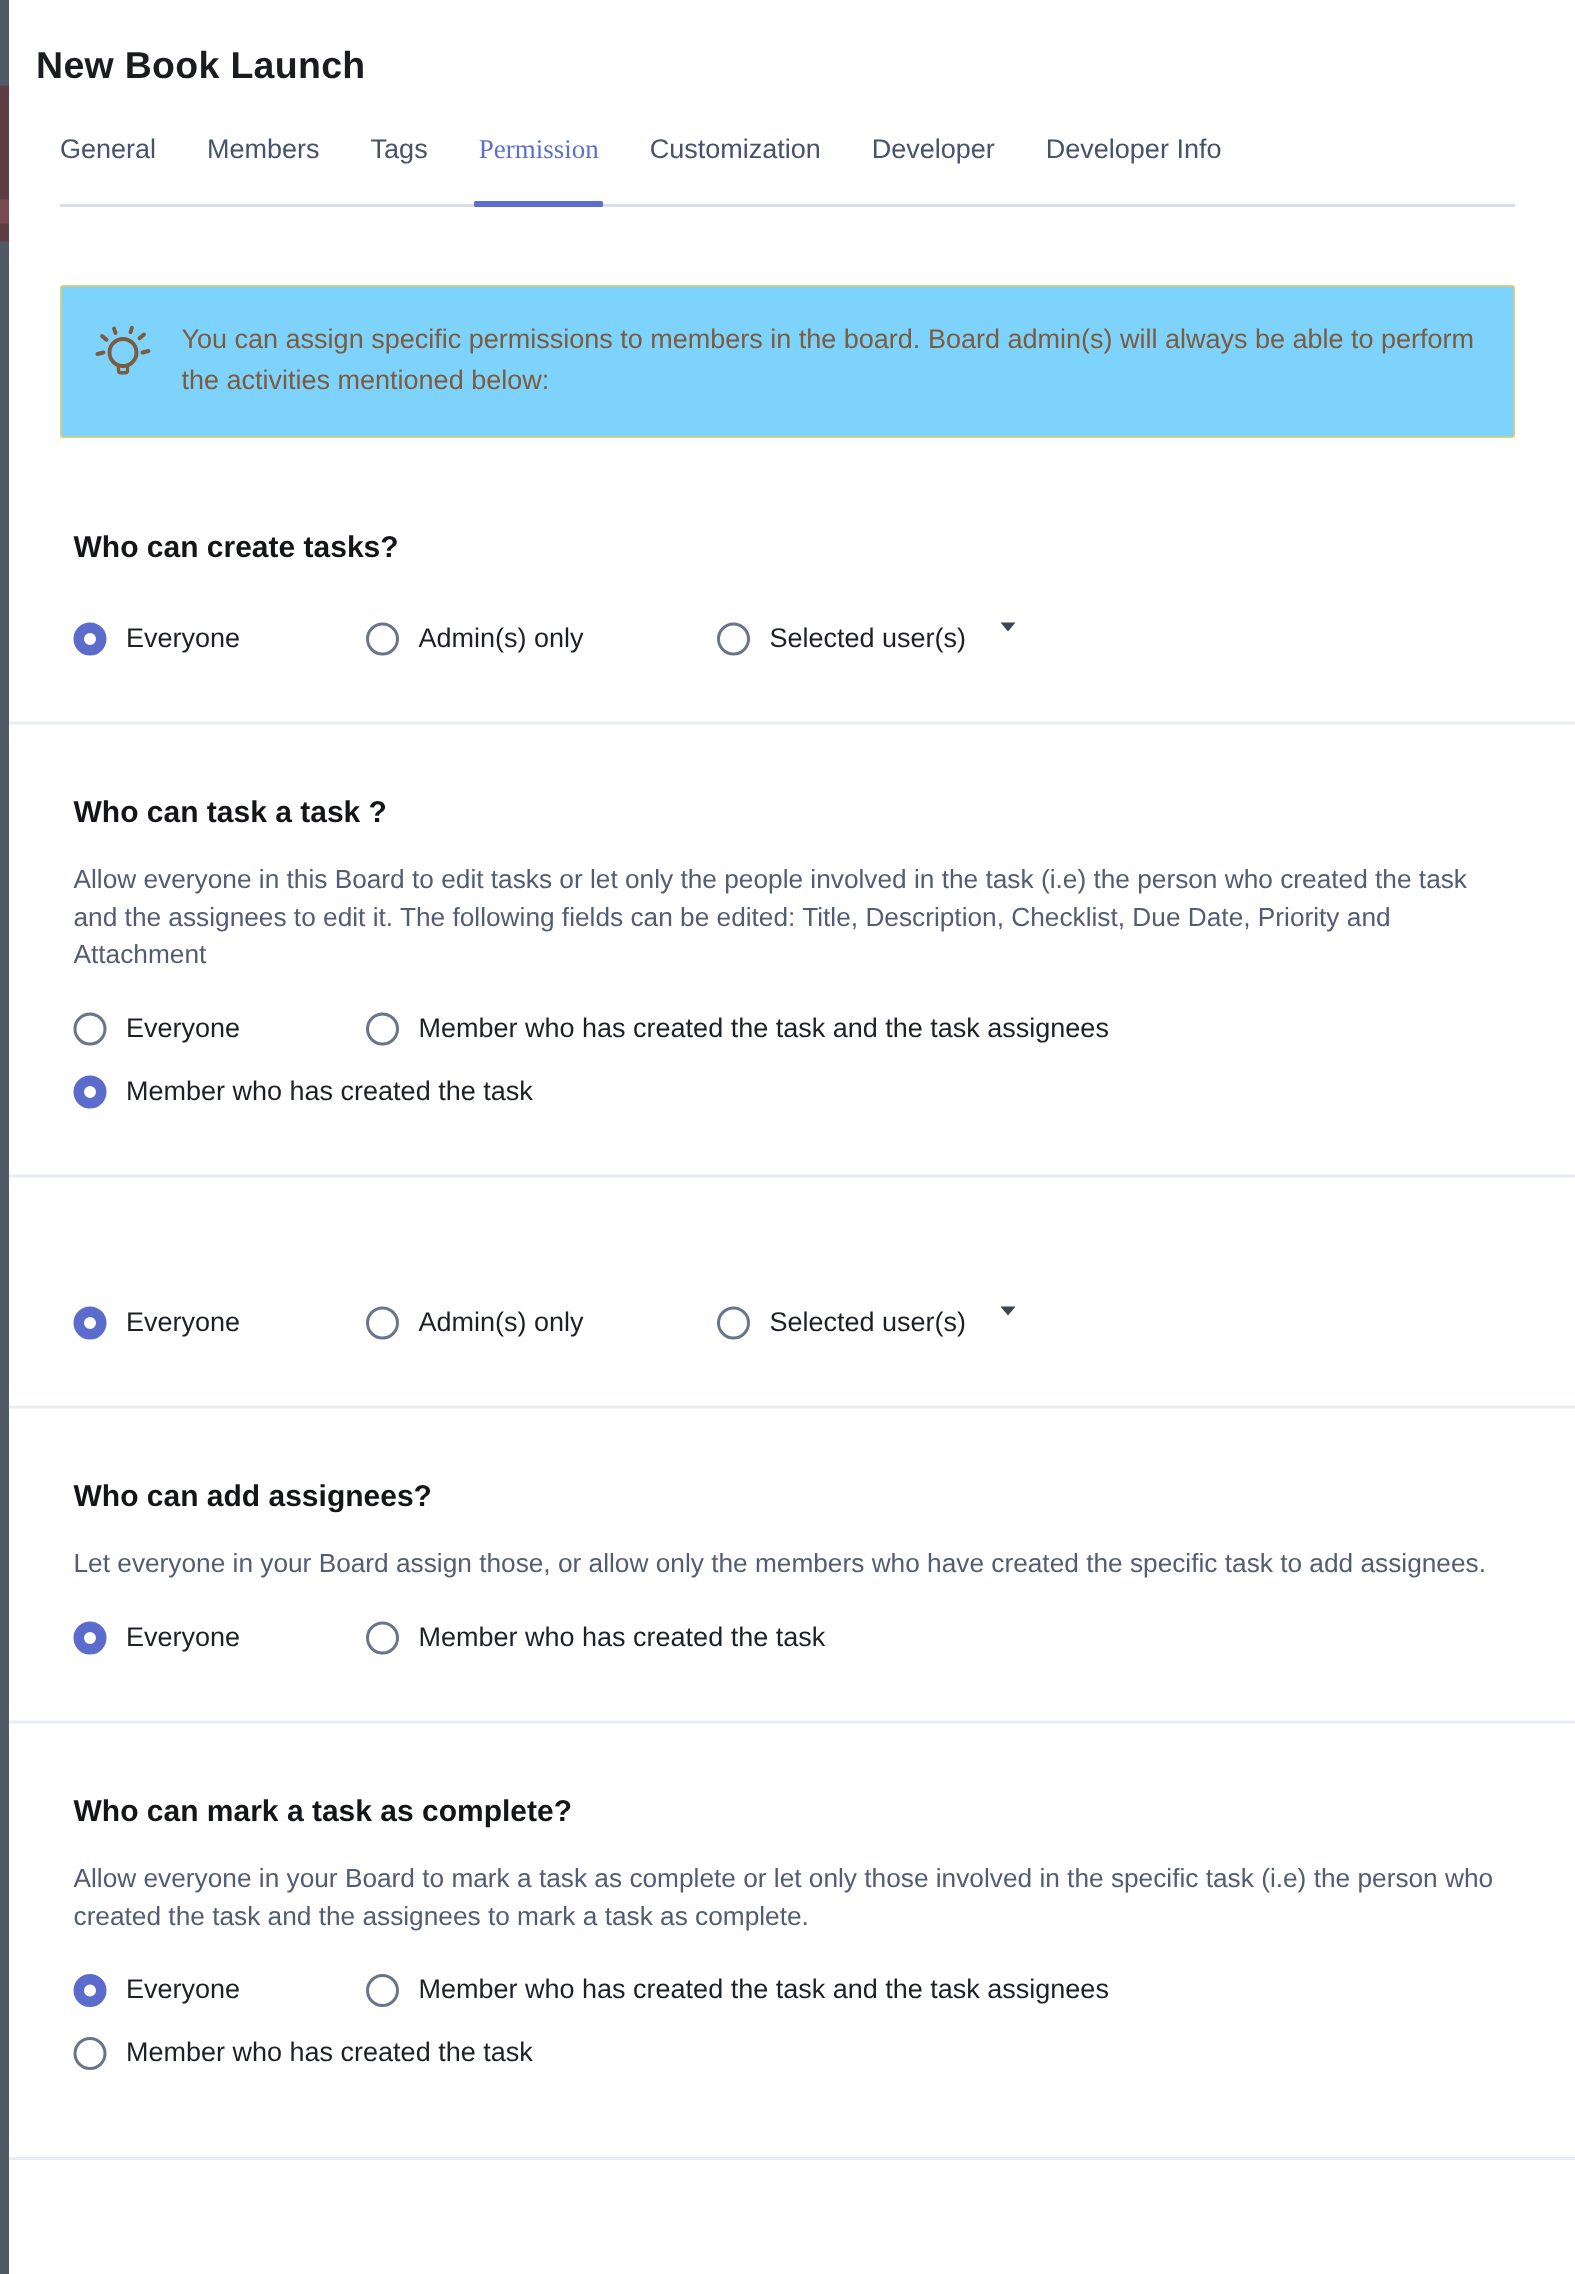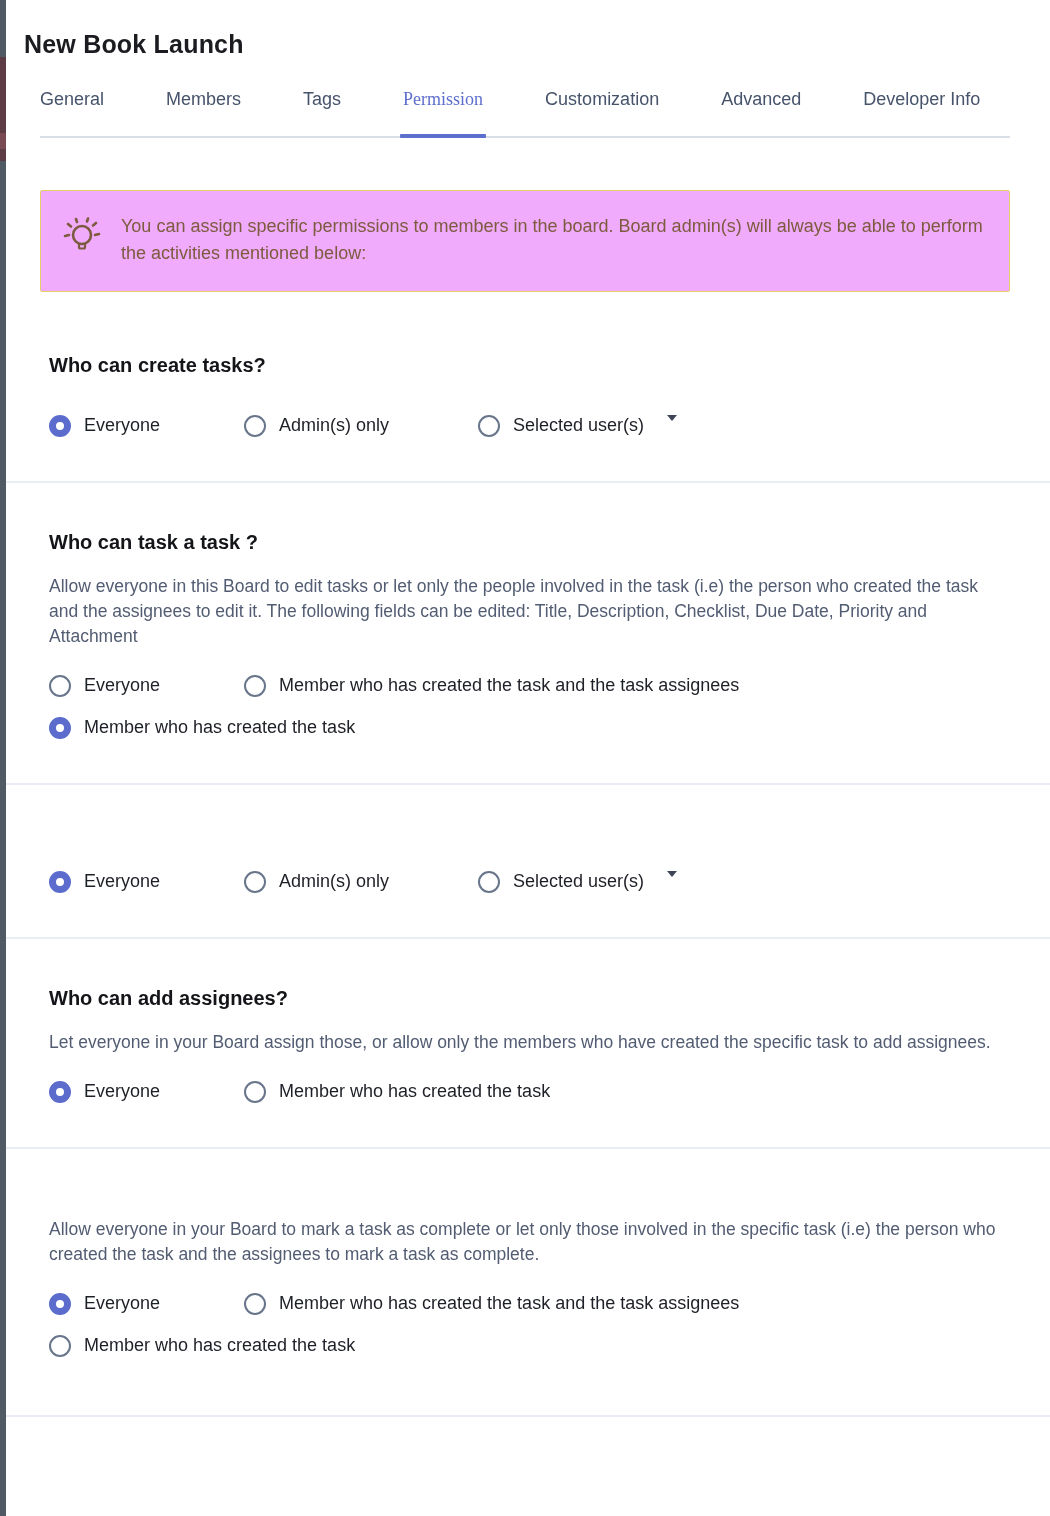--- a/index.html
+++ b/index.html
@@ -28,41 +28,41 @@
 
   .main { margin-left: 6px; }
 
   .header { padding: 30px 40px 0 18px; }
   h1 {
     font-size: 25px; font-weight: 700; color: #1b1c20;
     letter-spacing: 0.2px;
   }
 
   .tabbar {
-    display: flex; gap: 62px;
+    display: flex; gap: 34px;
     margin: 30px 40px 0 34px;
     border-bottom: 2px solid #d9dde5;
   }
   .tab {
     font-size: 18px; color: #46536b;
     padding-bottom: 26px;
     position: relative; cursor: pointer;
     white-space: nowrap;
   }
   .tab.active { color: #5d6fce; font-family: Liberation Serif, serif; }
   .tab.active::after {
     content: ""; position: absolute;
     left: -3px; right: -3px; bottom: -2px; height: 4px;
     background: #5d6fce; border-radius: 1px;
   }
 
   .notice {
     margin: 52px 40px 0 34px;
     border: 1px solid #e5cf66;
-    background: #f0abfc;
+    background: #7dd3fc;
     border-radius: 2px;
     padding: 22px 24px 24px 18px;
     display: flex; align-items: flex-start; gap: 16px;
     color: #7c5b3e;
   }
   .notice p {
     font-size: 18px; line-height: 27px; max-width: 868px;
   }
   .notice svg { flex: 0 0 auto; margin-top: 2px; }
 
@@ -127,21 +127,21 @@
   <div class="header">
     <h1>New Book Launch</h1>
   </div>
 
   <nav class="tabbar">
       <div class="tab">General</div>
       <div class="tab">Members</div>
       <div class="tab">Tags</div>
       <div class="tab active">Permission</div>
       <div class="tab">Customization</div>
-      <div class="tab">Advanced</div>
+      <div class="tab">Developer</div>
       <div class="tab">Developer Info</div>
     </nav>
 
   <div class="notice">
     <svg width="46" height="44" viewBox="0 0 46 44" fill="none" stroke="#7c5b3e" stroke-width="2.6" stroke-linecap="round">
       <circle cx="23" cy="20" r="9"></circle>
       <path d="M20 29 v3 a1.5 1.5 0 0 0 1.5 1.5 h3 a1.5 1.5 0 0 0 1.5-1.5 v-3" stroke-width="2.2"></path>
       <line x1="6" y1="21" x2="10" y2="20"></line>
       <line x1="40" y1="19" x2="36" y2="20"></line>
       <line x1="9" y1="9" x2="12" y2="11.5"></line>
@@ -216,20 +216,21 @@
             <span class="circle"></span>
             <span class="radio-label">Everyone</span>
           </div>
           <div class="radio-option">
             <span class="circle"></span>
             <span class="radio-label">Member who has created the task</span>
           </div>
         </div>
       </section>
       <section class="section">
+        <h2>Who can mark a task as complete?</h2>
         <p class="desc">Allow everyone in your Board to mark a task as complete or let only those involved in the specific task (i.e) the person who created the task and the assignees to mark a task as complete.</p>
         <div class="radio-row tight">
           <div class="radio-option selected col1">
             <span class="circle"></span>
             <span class="radio-label">Everyone</span>
           </div>
           <div class="radio-option">
             <span class="circle"></span>
             <span class="radio-label">Member who has created the task and the task assignees</span>
           </div>

